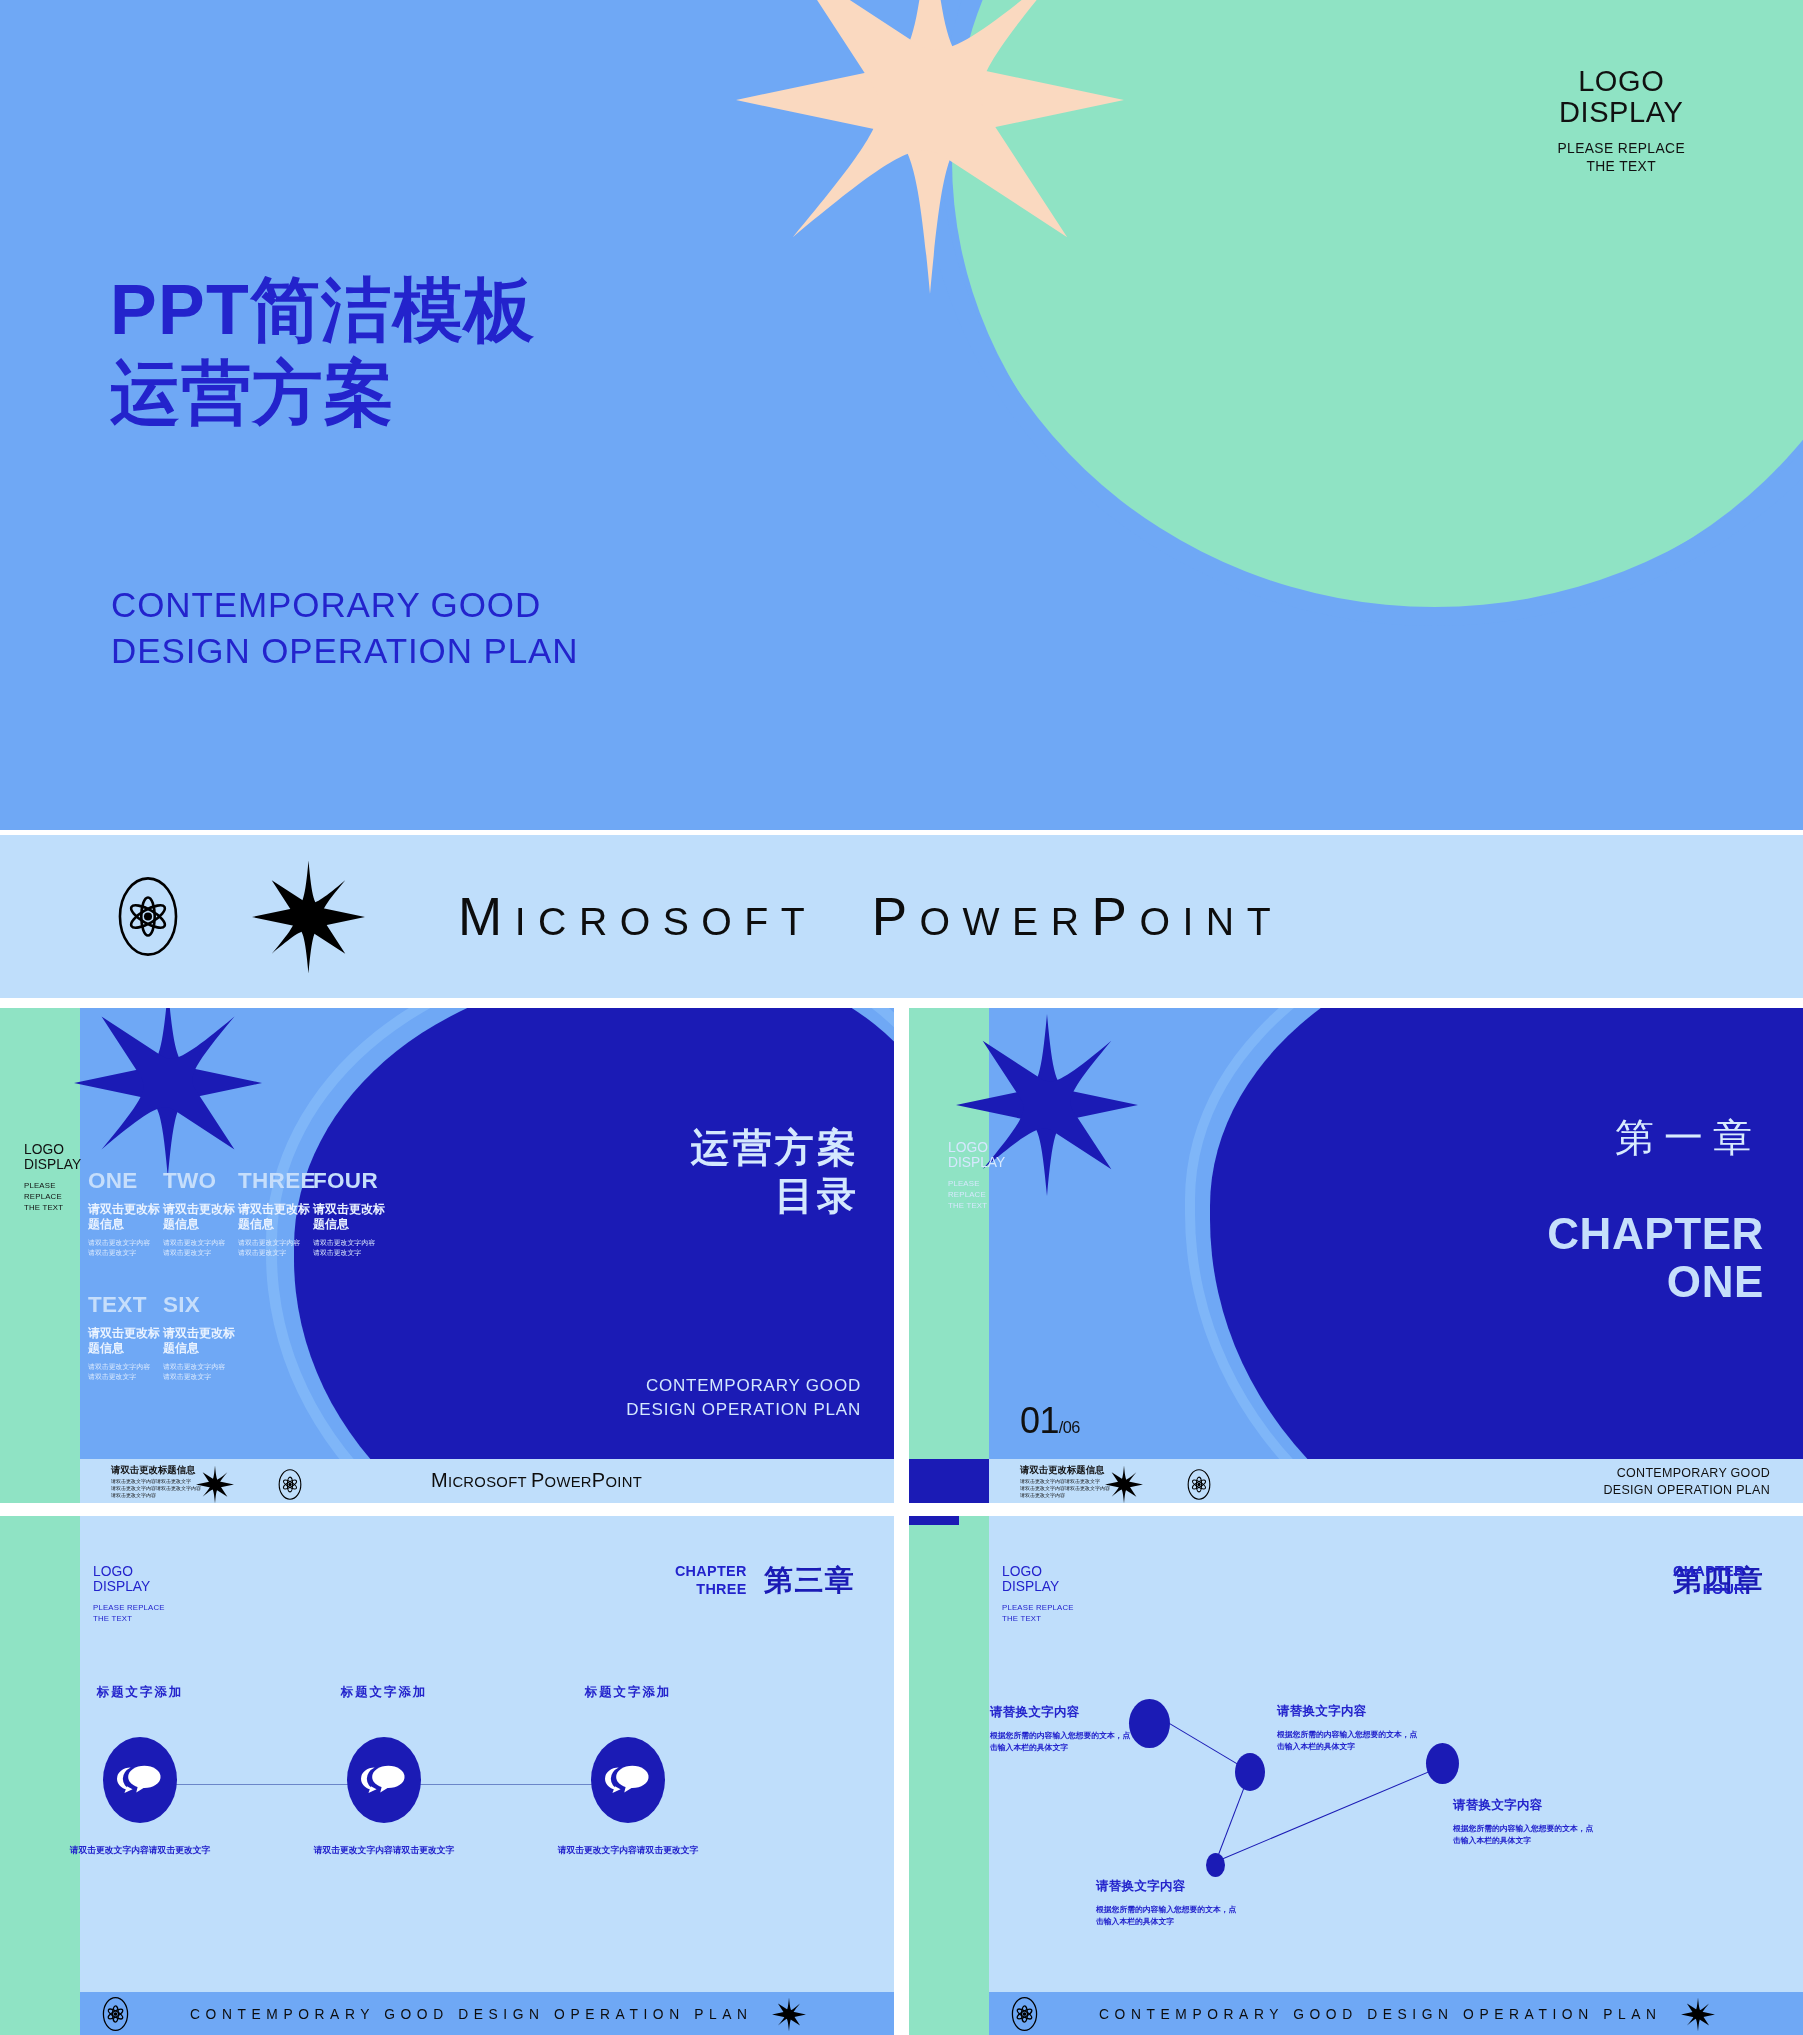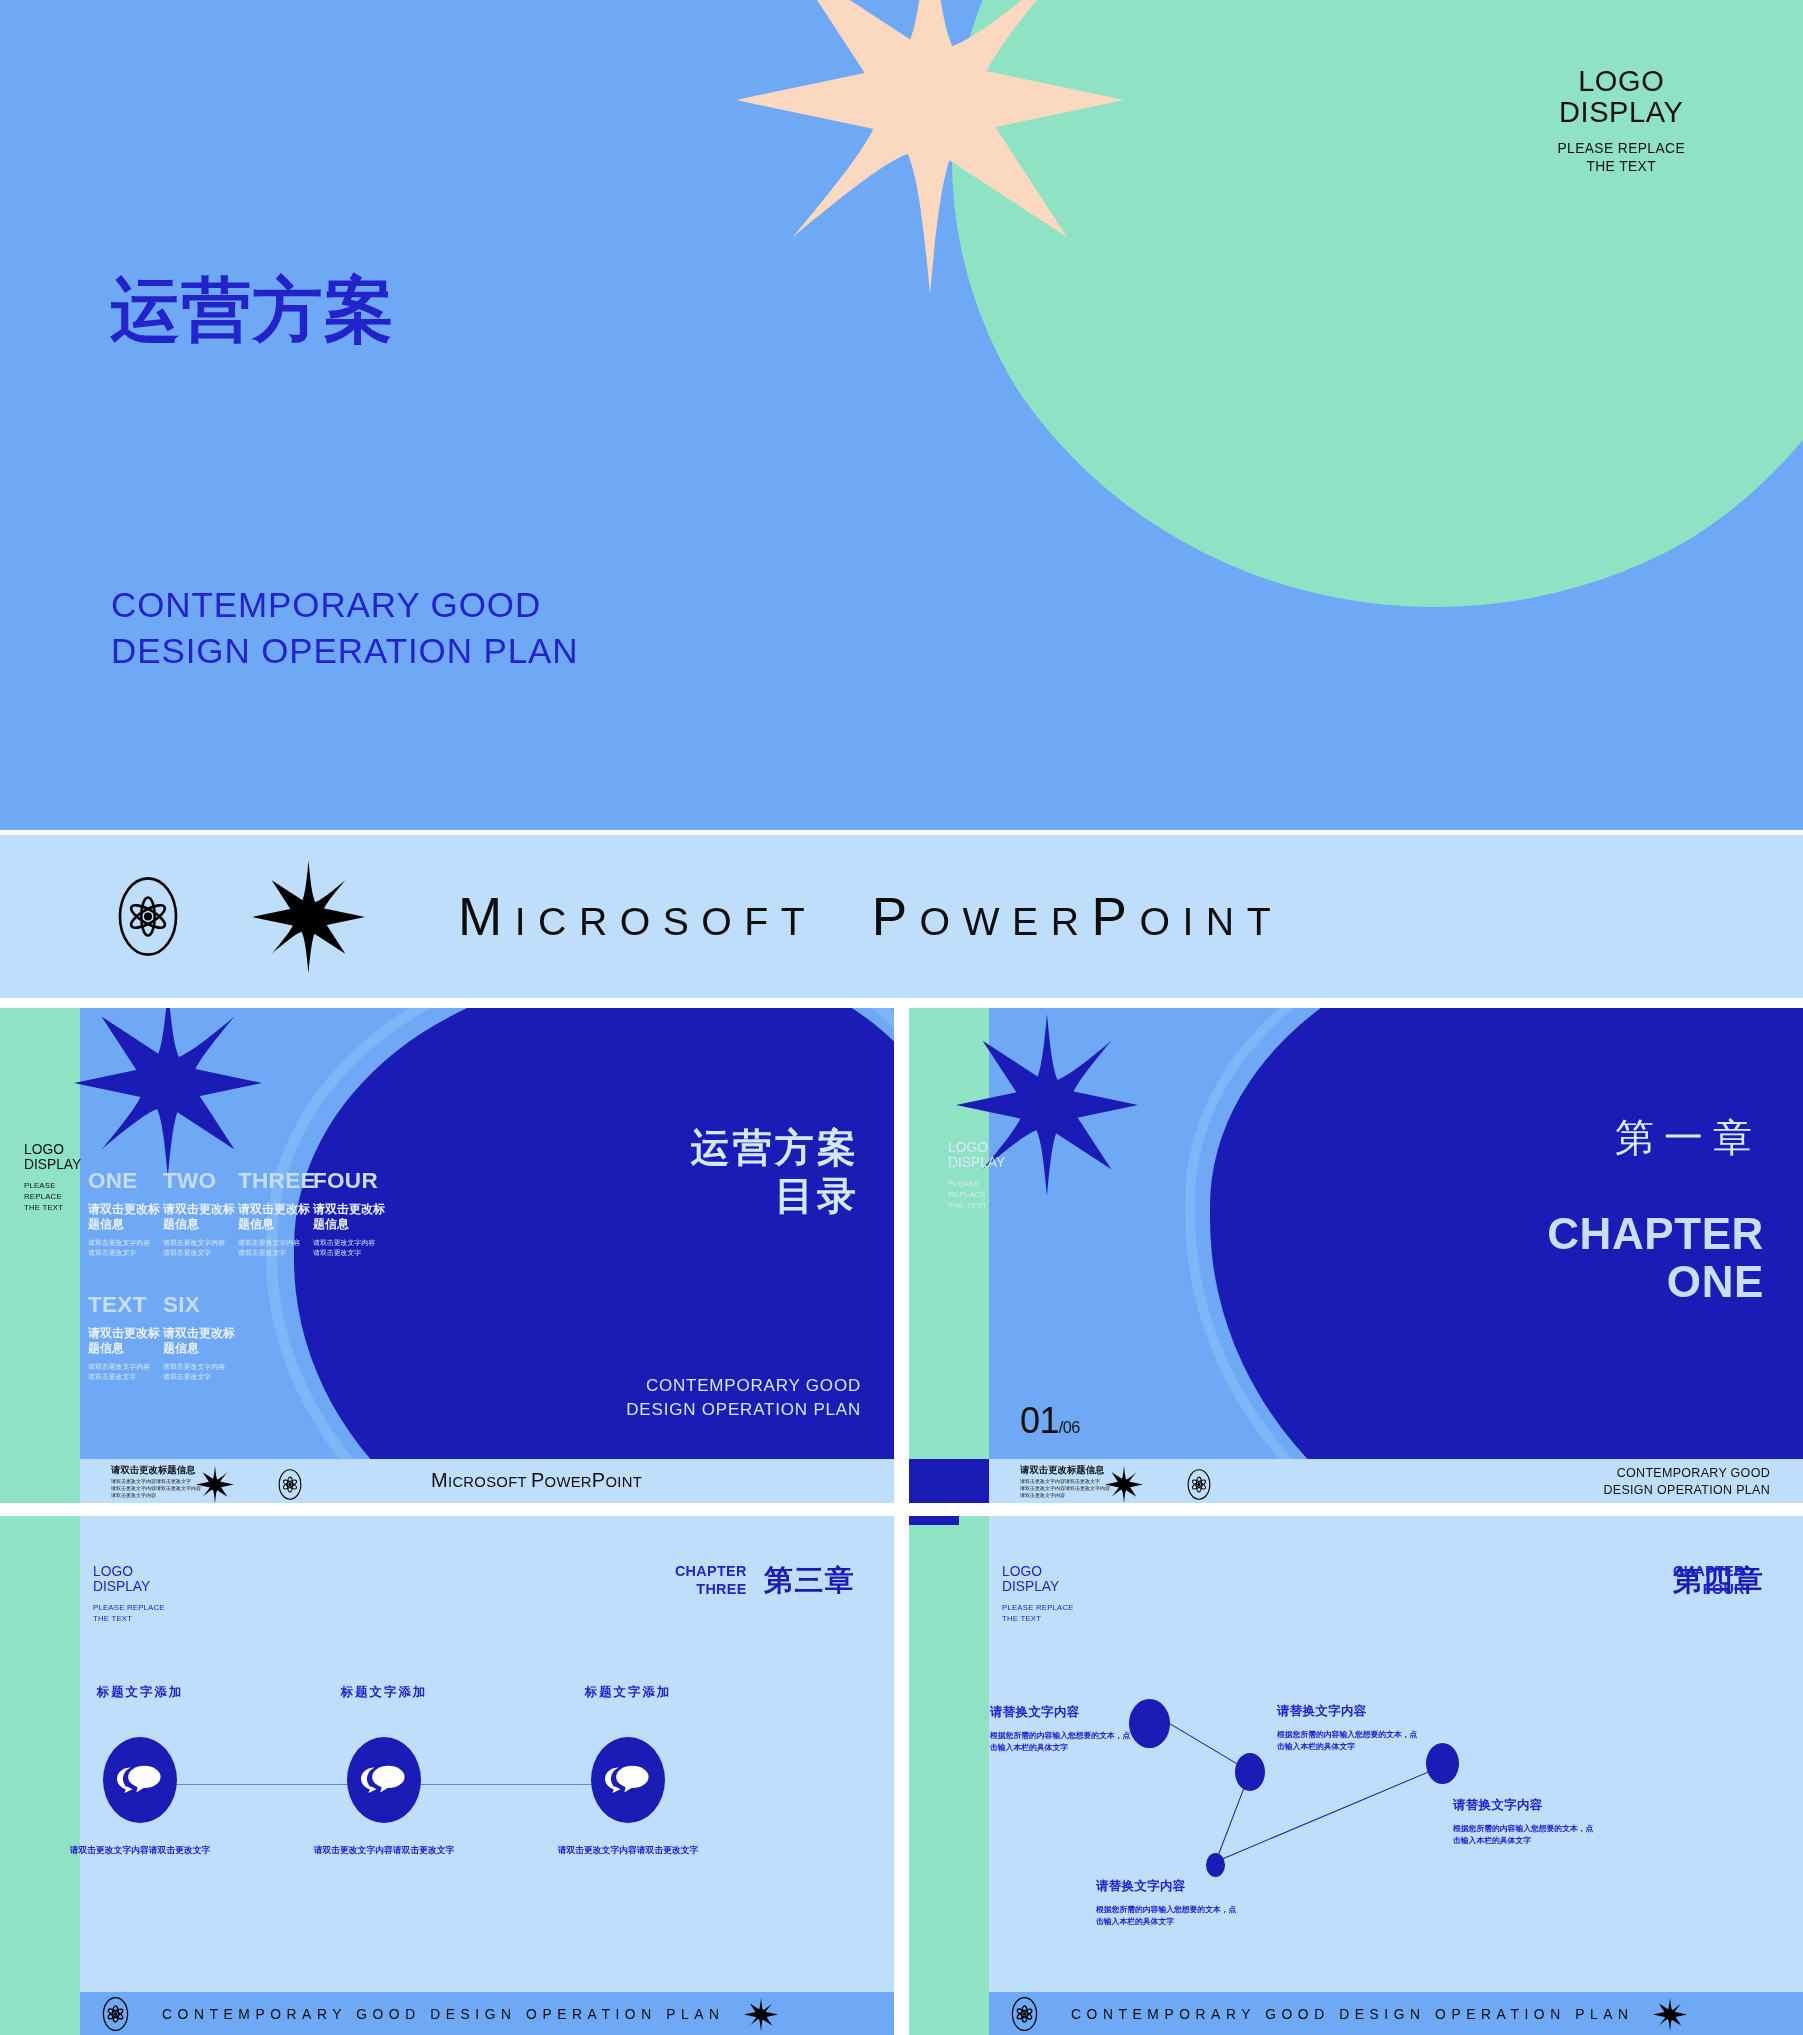--- a/index.html
+++ b/index.html
@@ -165,21 +165,21 @@
   #s-ch4 .cap{ position:absolute; color:#2323CC; }
   #s-ch4 .cap .t{ font-weight:bold; font-size:12.5px; letter-spacing:0.3px; margin-bottom:8.8px; }
   #s-ch4 .cap .d{ font-size:7.8px; font-weight:bold; line-height:1.6; width:144px; }
 
   
   .wide-strip{
     position:absolute; left:80px; right:0; bottom:0; height:44px; background:#6FA8F5;
     display:flex; align-items:center;
   }
   .wide-strip .w-txt{
-    margin-left:32px; font-size:13.8px; color:#0d0d0d; letter-spacing:5.6px; white-space:nowrap;
+    margin-left:60px; font-size:13.8px; color:#0d0d0d; letter-spacing:5.6px; white-space:nowrap;
   }
   .wide-strip .w-ic{ margin-left:19px; }
 </style>
 </head>
 <body>
 
 <div class="slide" id="hero">
   <div class="green-blob"></div>
   <div class="blue-arc"></div>
 
@@ -193,20 +193,21 @@
   <div class="hero-logo">
     <div class="l1"><span>LOGO</span></div>
     <div class="l1"><span>DISPLAY</span></div>
     <div class="l2">
       <div>PLEASE REPLACE</div>
       <div>THE TEXT</div>
     </div>
   </div>
 
   <div class="hero-title">
+    <div>PPT简洁模板</div>
     <div>运营方案</div>
   </div>
 
   <div class="hero-sub">
     <div>CONTEMPORARY GOOD</div>
     <div>DESIGN OPERATION PLAN</div>
   </div>
 </div>
 
 <div id="band">

